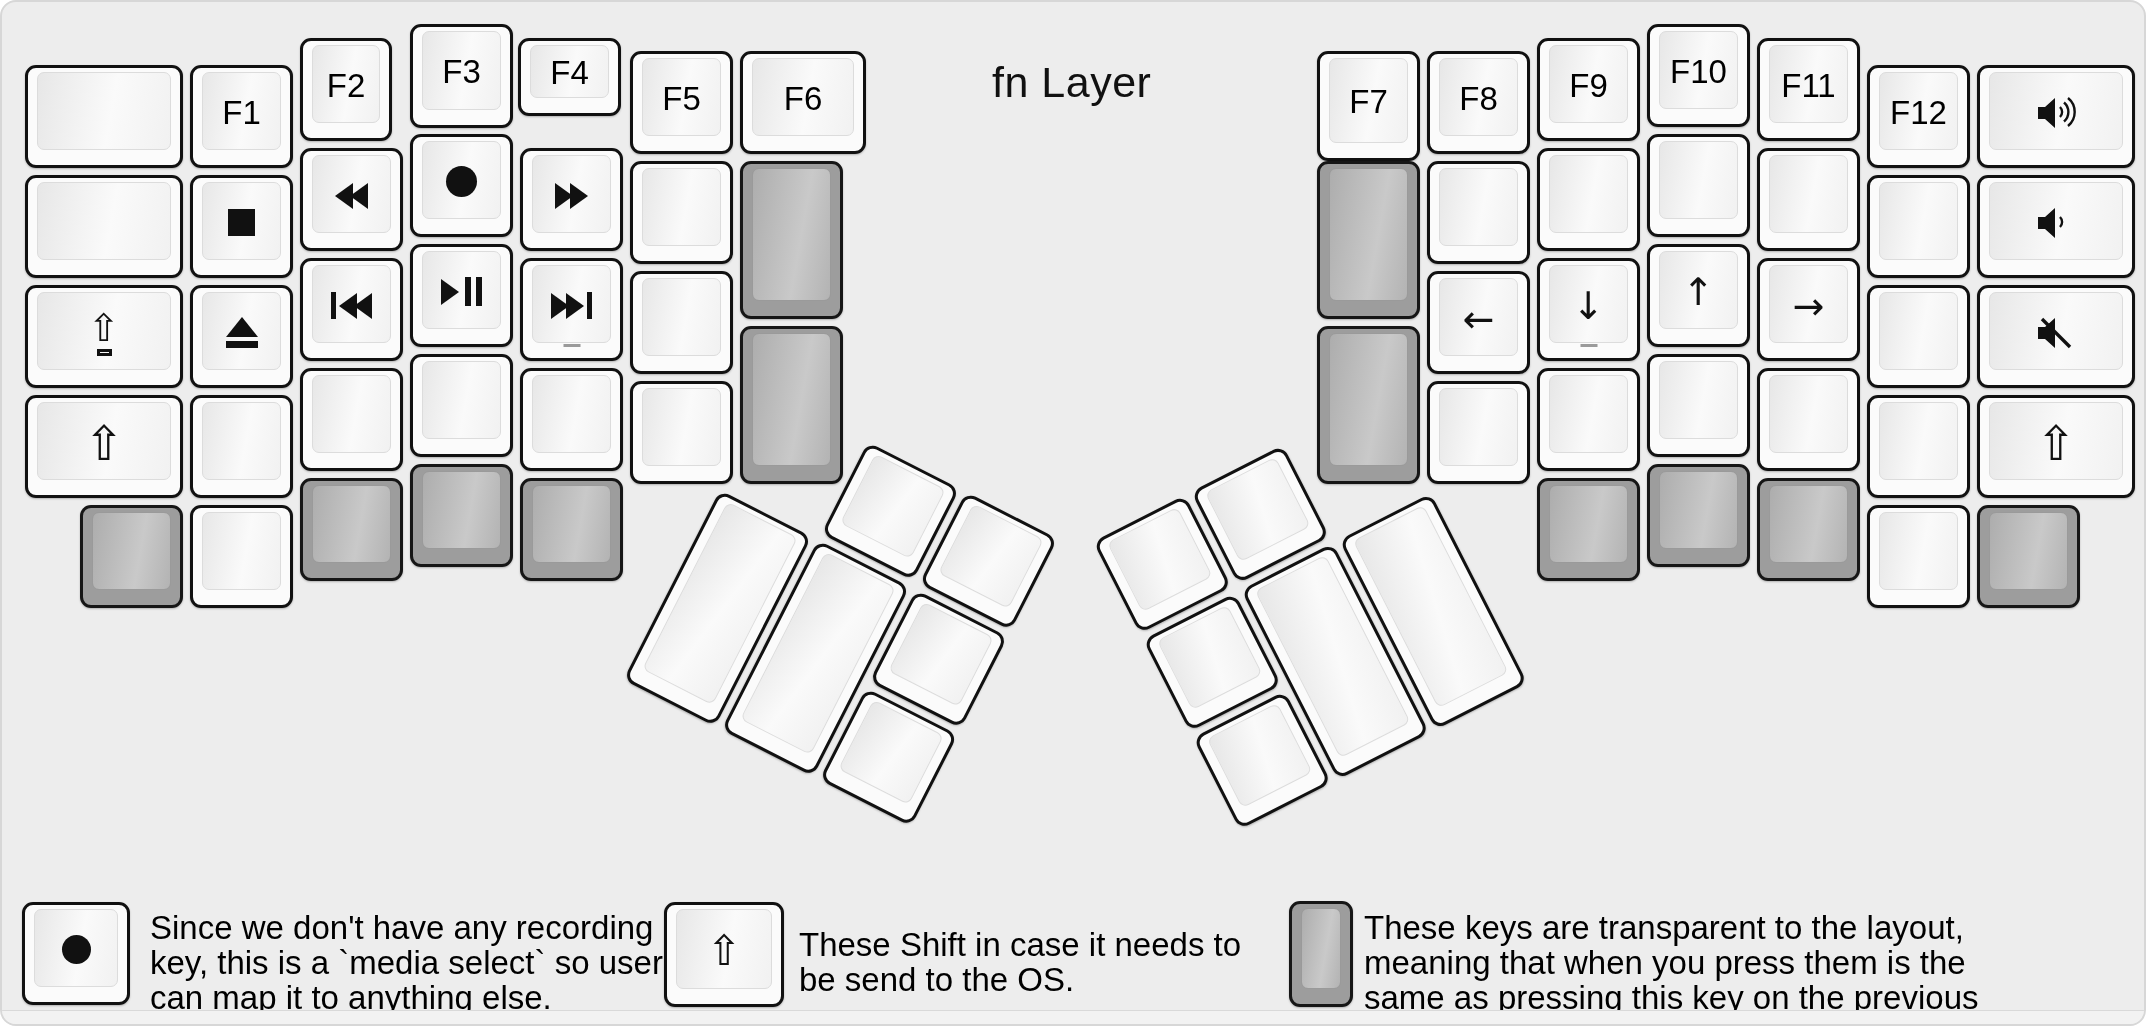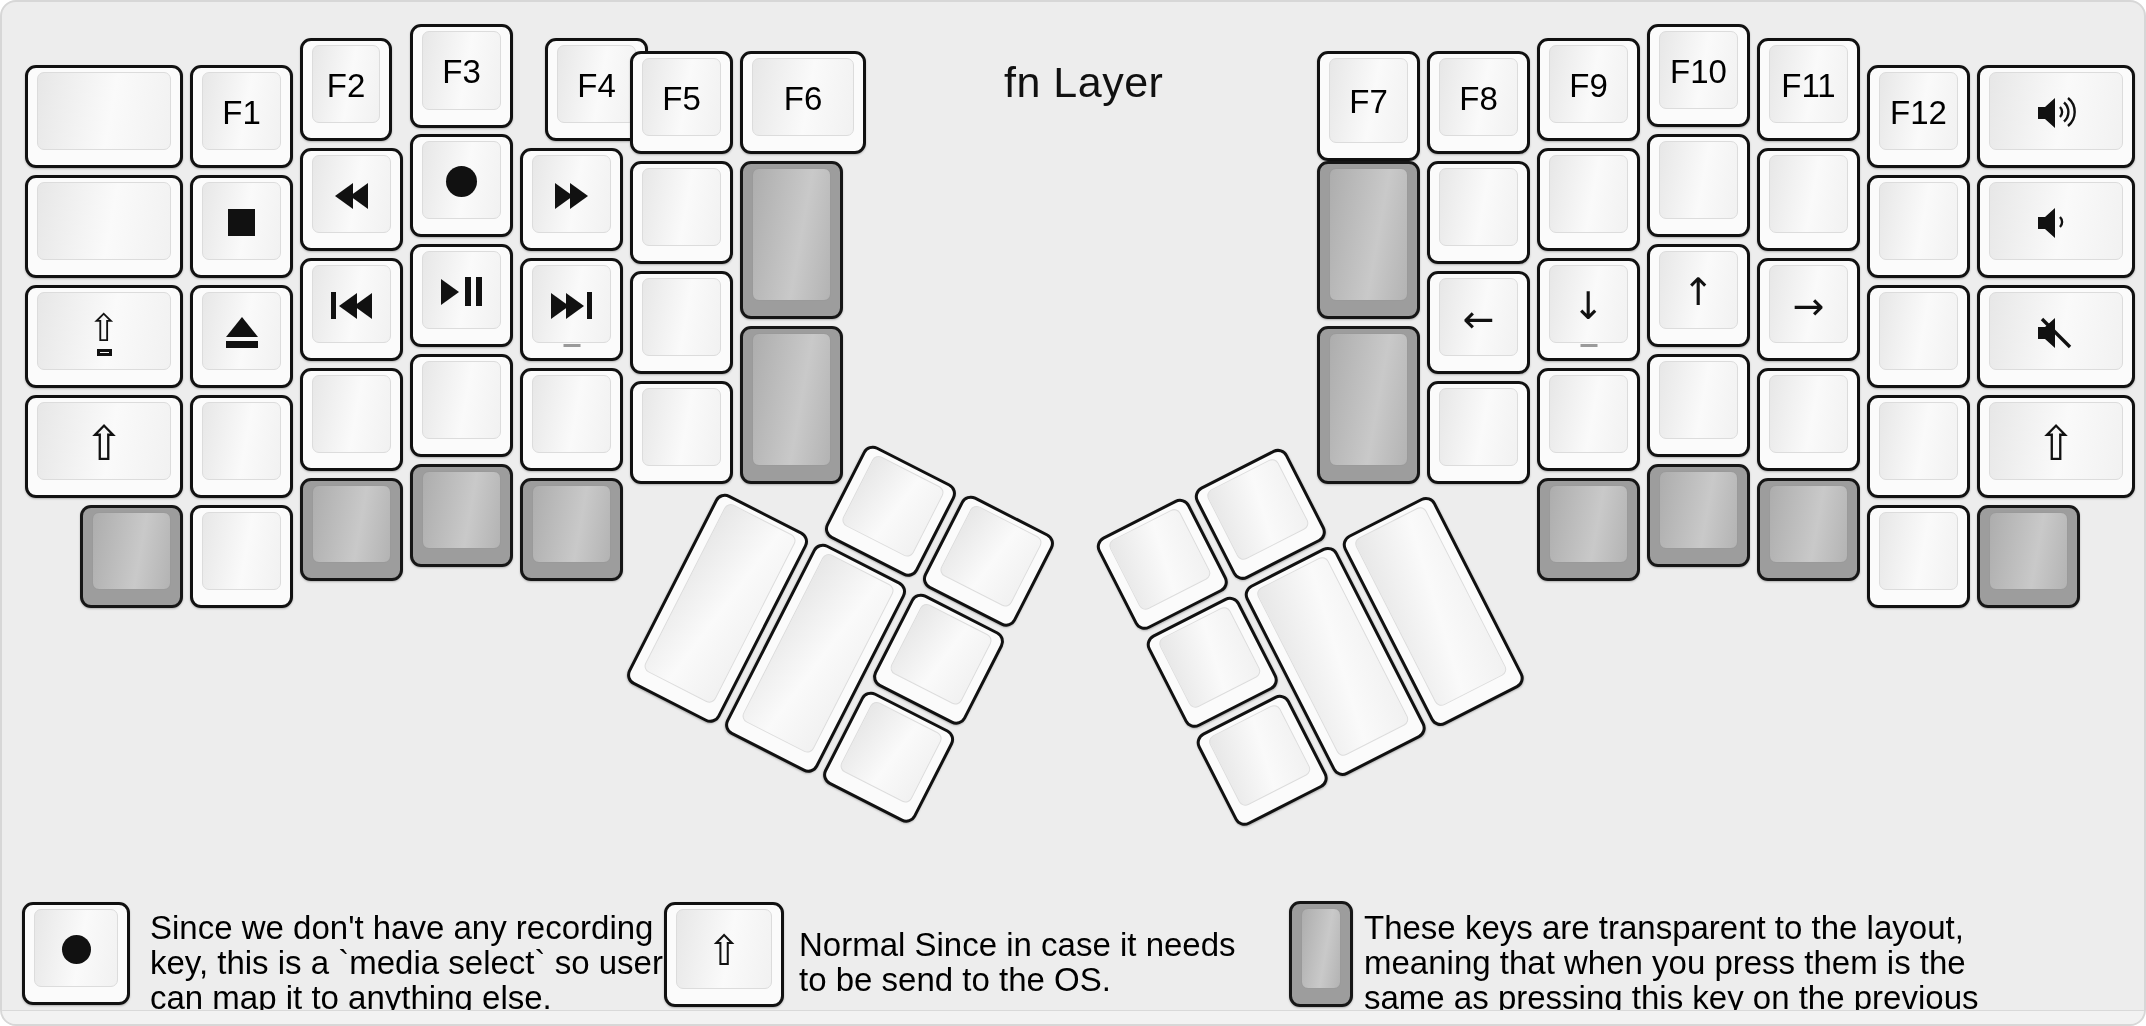--- a/index.html
+++ b/index.html
@@ -39,21 +39,21 @@
 
   
   .legend-text{position:absolute;font-size:33px;line-height:35px;color:#000;}
 
   .thumb{position:absolute;width:0;height:0;}
 </style>
 </head>
 <body>
 
 <div id="stage">
-  <div class="title" style="left:990px;top:56px;margin-left:12px;">fn Layer</div>
+  <div class="title" style="left:990px;top:56px;">fn Layer</div>
   <div id="keys-root">
       <div>
         <div class="key" style="left: 23px; top: 63px; width: 158px; height: 103px;">
           <div class="keytop"></div>
         </div>
         <div class="key" style="left: 23px; top: 173px; width: 158px; height: 103px;">
           <div class="keytop"></div>
         </div>
         <div class="key" style="left: 23px; top: 283px; width: 158px; height: 103px;">
           <div class="keytop"></div>
@@ -140,21 +140,21 @@
             <div class="irow">
               <div class="tri-r"></div>
               <div class="pbar" style="margin-left:6px;"></div>
               <div class="pbar" style="margin-left:5px;"></div>
             </div>
           </div>
         </div>
         <div class="key" style="left: 408px; top: 352px; width: 103px; height: 103px;">
           <div class="keytop"></div>
         </div>
-        <div class="key" style="left: 543px; top: 36px; width: 103px; height: 103px;">
+        <div class="key" style="left: 516px; top: 36px; width: 103px; height: 78px;">
           <div class="keytop"></div>
           <div class="kcontent">
             <span class="klabel">F4</span>
           </div>
         </div>
         <div class="key" style="left: 518px; top: 146px; width: 103px; height: 103px;">
           <div class="keytop"></div>
           <div class="kcontent">
             <div class="irow">
               <div class="tri-r"></div>
@@ -425,18 +425,18 @@
           <div class="keytop"></div>
           <div class="kcontent">
             <span class="glyph" style="font-size:42px;">⇧</span>
           </div>
         </div>
         <div class="key gray" style="left: 1287px; top: 899px; width: 64px; height: 106px;">
           <div class="keytop"></div>
         </div>
       </div>
     <div class="legend-text" style="left:148px;top:908px;width:540px;">Since we don't have any recording key, this is a `media select` so user can map it to anything else.</div>
-    <div class="legend-text" style="left:797px;top:925px;width:460px;">Normal Since in case it needs to be send to the OS.</div>
+    <div class="legend-text" style="left:797px;top:925px;width:460px;">These Shift in case it needs to be send to the OS.</div>
     <div class="legend-text" style="left:1362px;top:908px;width:640px;">These keys are transparent to the layout, meaning that when you press them is the same as pressing this key on the previous layer.</div>
   </div>
 
   <div id="footer-strip"></div>
 </div>
 
 </body></html>

